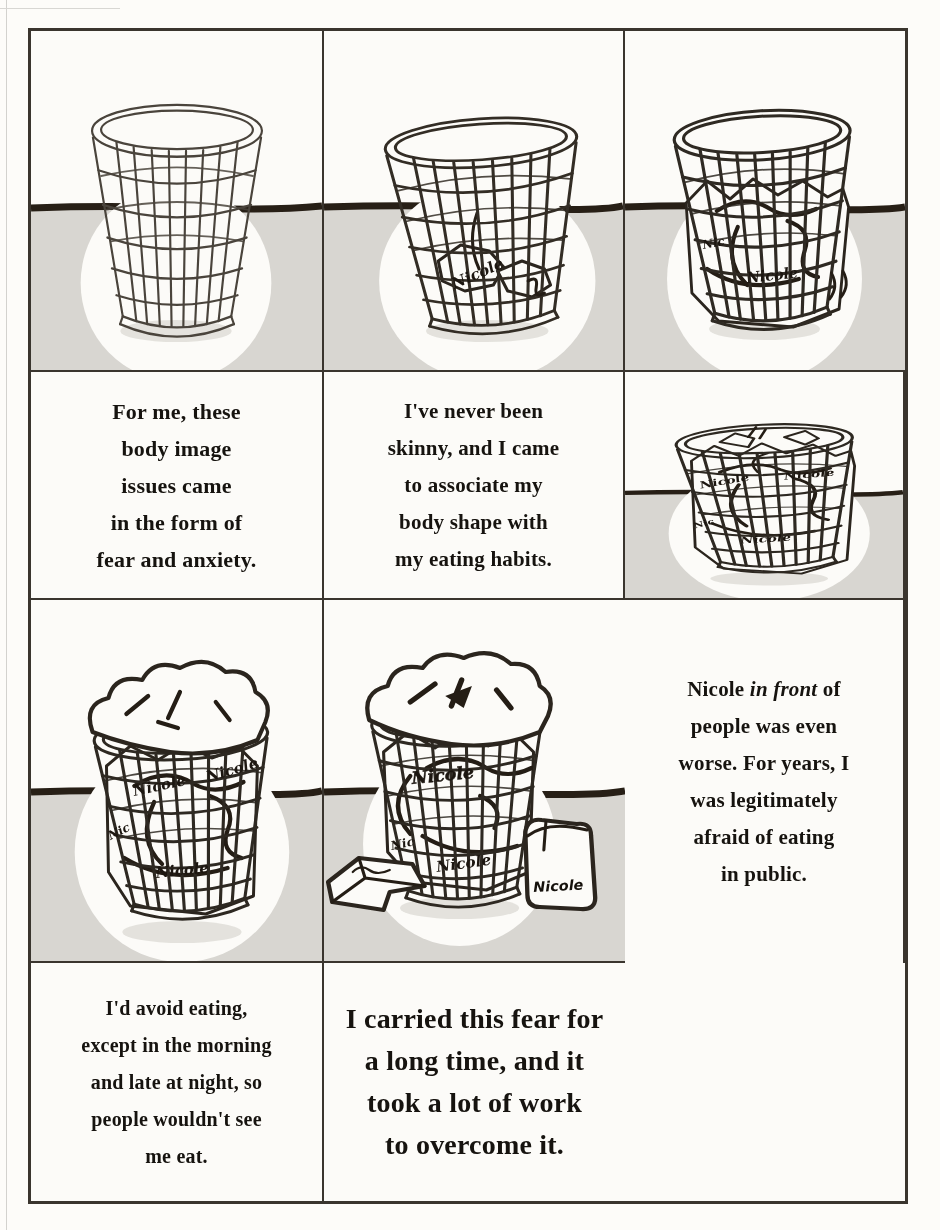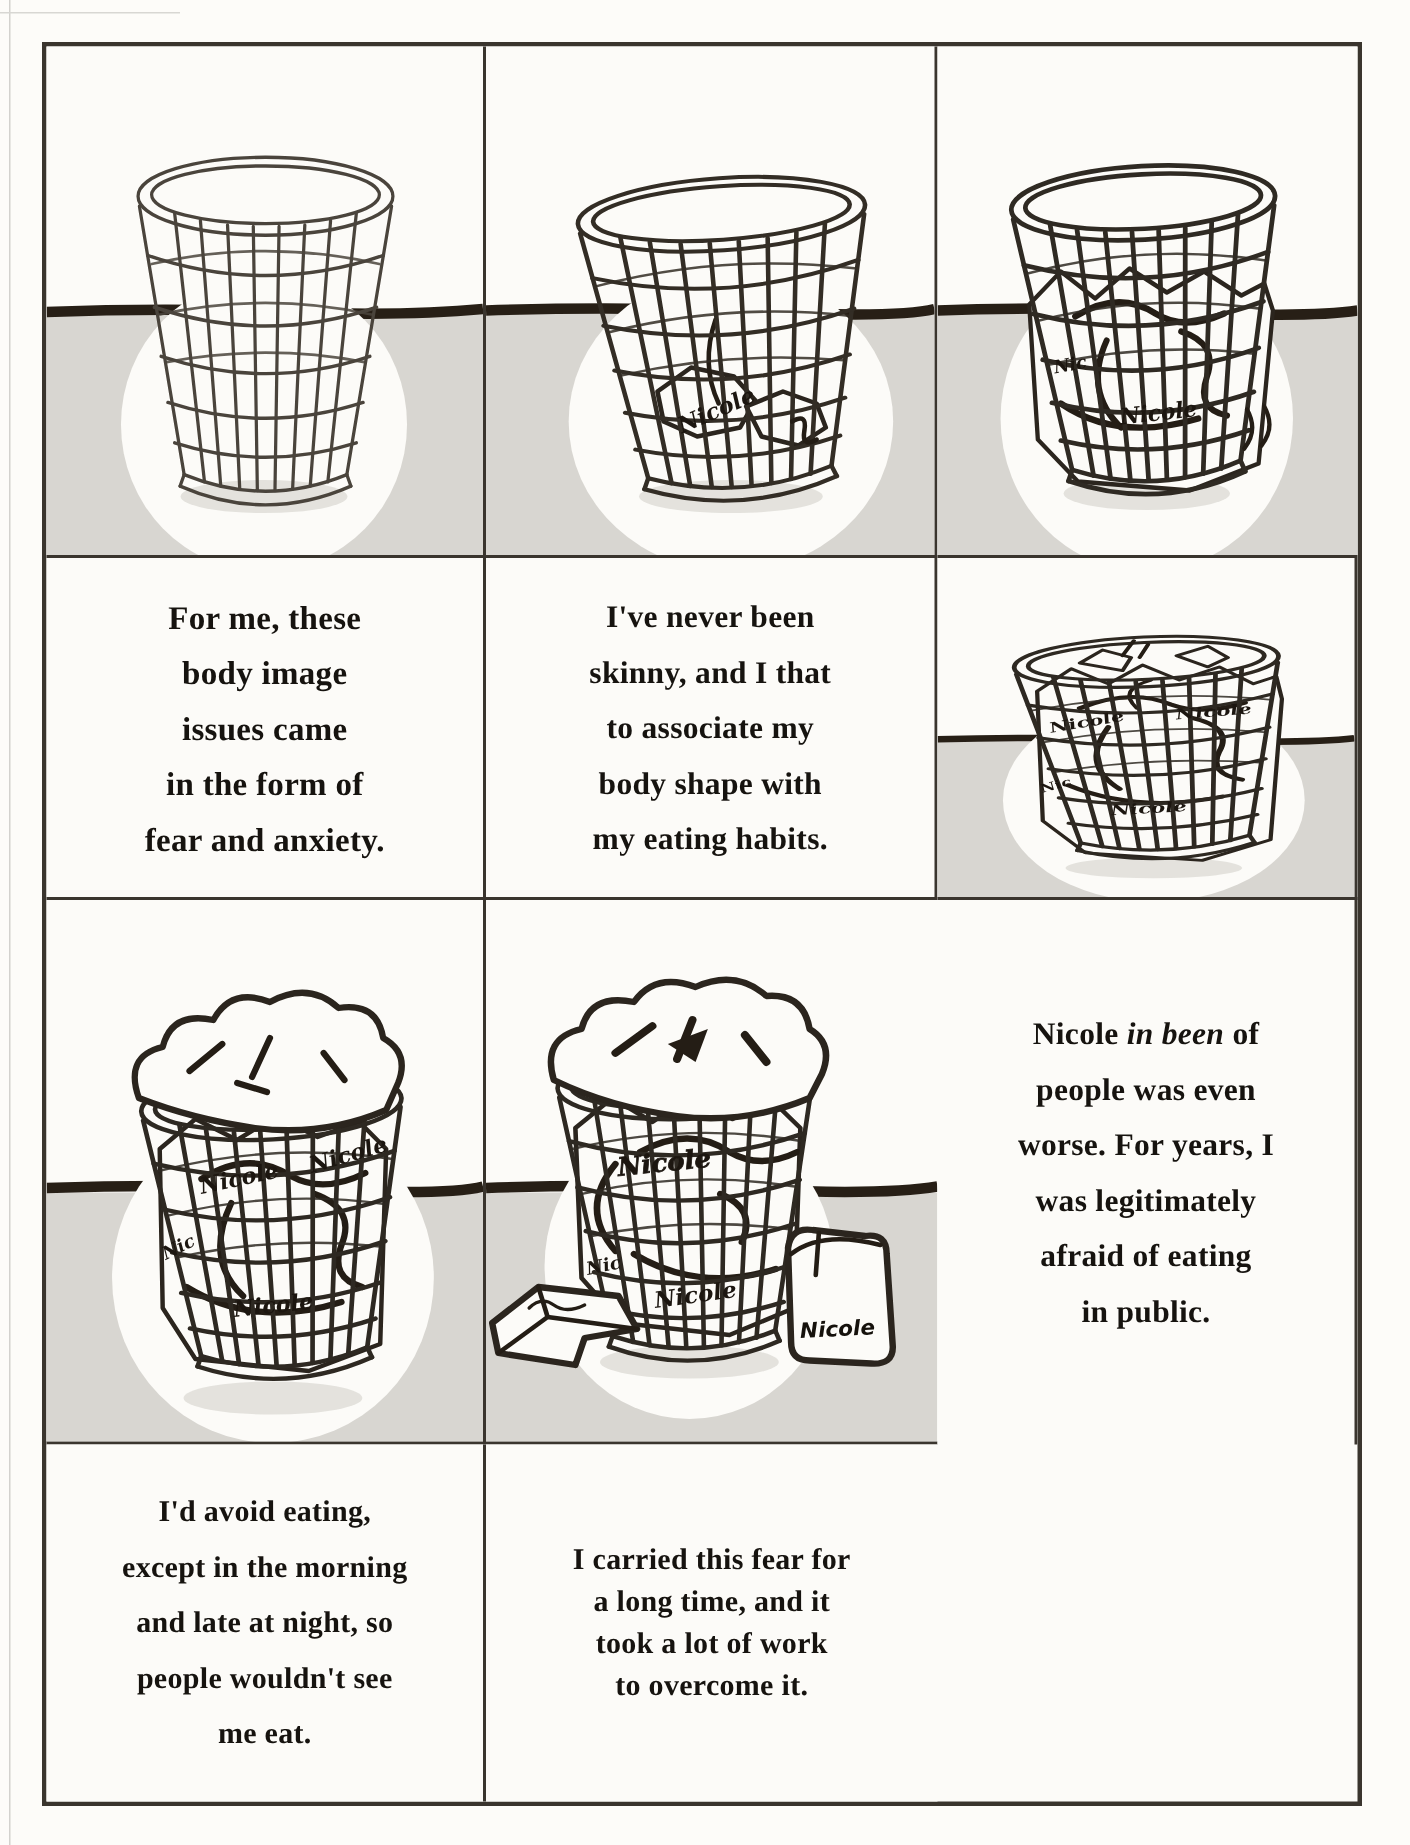--- a/index.html
+++ b/index.html
@@ -17,21 +17,21 @@
   .cell.last-row{border-bottom:none;}
   .art{display:block;width:100%;height:100%;}
   .caption{display:flex;align-items:center;justify-content:center;text-align:center;}
   .cap{margin:0;white-space:pre-line;font-weight:700;color:#16130f;letter-spacing:.2px;font-family:Liberation Serif, serif;}
   .cap em{font-style:italic;}
   .s1{font-size:22px;line-height:37px;}
   .s2{font-size:21px;line-height:37px;}
   .s3{font-size:20px;line-height:34px;}
   .s4{font-size:21px;line-height:37px;}
   .s5{font-size:20px;line-height:37px;}
-  .s6{font-size:20px;line-height:28px;}
+  .s6{font-size:28px;line-height:42px;}
   
   .floor{fill:#d8d6d1;}
   .floorline{fill:none;stroke:#271f16;stroke-width:7;}
   .halo{fill:#fcfbf8;}
   .shadow{fill:#cfcdc7;opacity:.55;}
   .wire{fill:none;stroke:var(--ink,#47413a);stroke-width:var(--sw,2.4);stroke-linecap:round;}
   .wire .thin{stroke-width:1.9;opacity:.85;}
   .paper{fill:#fcfbf8;stroke:#2b251e;stroke-width:3;stroke-linejoin:round;}
   .paper.hv{stroke-width:4.2;}
   .scrib{fill:none;stroke:#241d15;stroke-width:4.2;stroke-linecap:round;stroke-linejoin:round;}
@@ -138,21 +138,21 @@
 
     <div class="cell caption">
       <p class="cap s1">For me, these
 body image
 issues came
 in the form of
 fear and anxiety.</p>
     </div>
     <div class="cell caption">
       <p class="cap s2">I've never been
-skinny, and I that
+skinny, and I came
 to associate my
 body shape with
 my eating habits.</p>
     </div>
 
     <div class="cell">
       <svg class="art" viewBox="0 0 293 361" preserveAspectRatio="none">
         <rect class="floor" x="0" y="195" width="293" height="166"></rect>
         <path class="floorline" d="M0 193 Q80 190 170 194 T293 192"></path>
         <ellipse class="halo" cx="152" cy="258" rx="106" ry="108"></ellipse>
@@ -238,21 +238,21 @@
           <path class="scrib th" d="M198 236 q20 -16 58 -6 M216 222 l-2 28"></path>
           <text class="bagname" transform="translate(204 292) rotate(-3)">Nicole</text>
         </g>
         <text class="pname lg" transform="translate(86 184) rotate(-6)">Nicole</text>
         <text class="pname sm" transform="translate(66 250) rotate(-12)">Nic</text>
         <text class="pname" transform="translate(110 272) rotate(-8)">Nicole</text>
       </svg>
     </div>
 
     <div class="cell caption last-row">
-      <p class="cap s4"><span>Nicole </span><em>in been</em><span> of
+      <p class="cap s4"><span>Nicole </span><em>in front</em><span> of
 people was even
 worse. For years, I
 was legitimately
 afraid of eating
 in public.</span></p>
     </div>
     <div class="cell caption last-row">
       <p class="cap s5">I'd avoid eating,
 except in the morning
 and late at night, so

